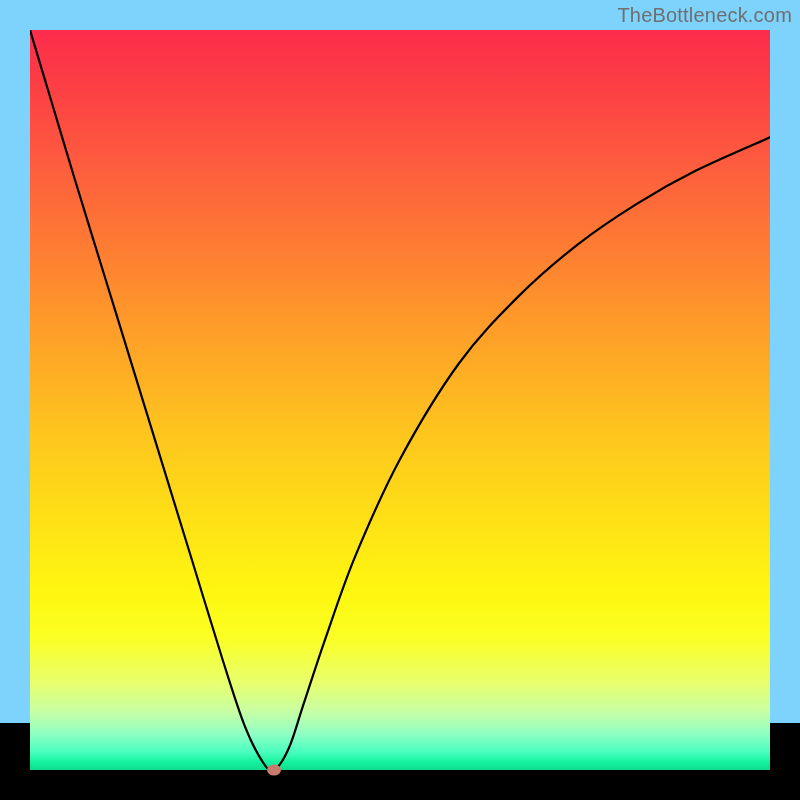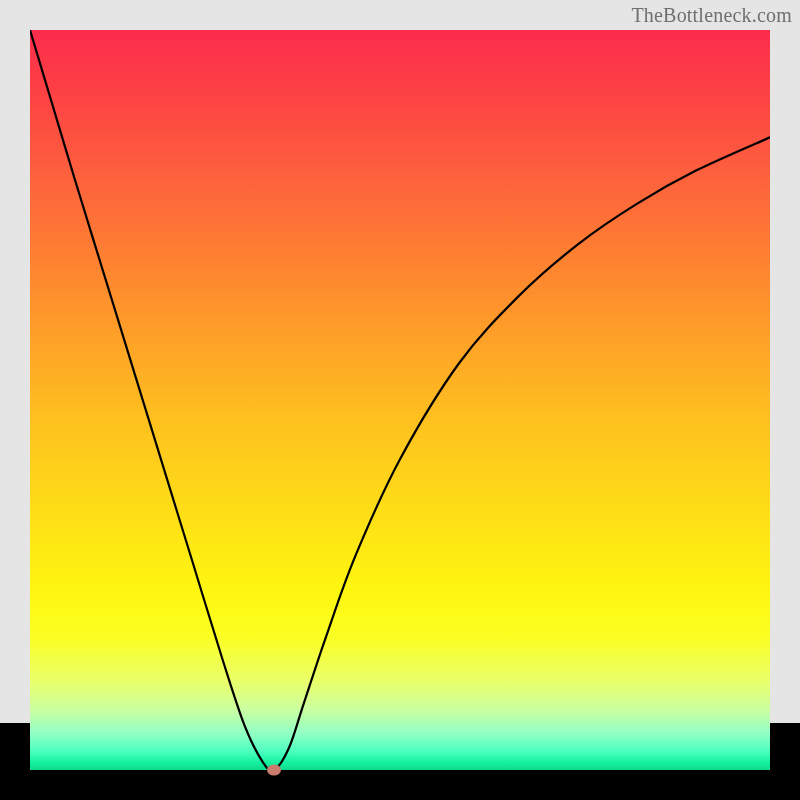--- a/index.html
+++ b/index.html
@@ -8,22 +8,21 @@
     width: 800px;
     height: 800px;
     overflow: hidden;
     background: #000;
     font-family: Arial, Helvetica, sans-serif;
   }
   .frame {
     position: relative;
     width: 800px;
     height: 723px;
-    background: #e5e5e5;
-    font-family: Liberation Serif, serif;
+    background: #7dd3fc;
   }
   .plot {
     position: absolute;
     left: 30px;
     top: 30px;
     width: 740px;
     height: 740px;
     
     background: linear-gradient(to bottom,
       #fc2c4c 0%,

